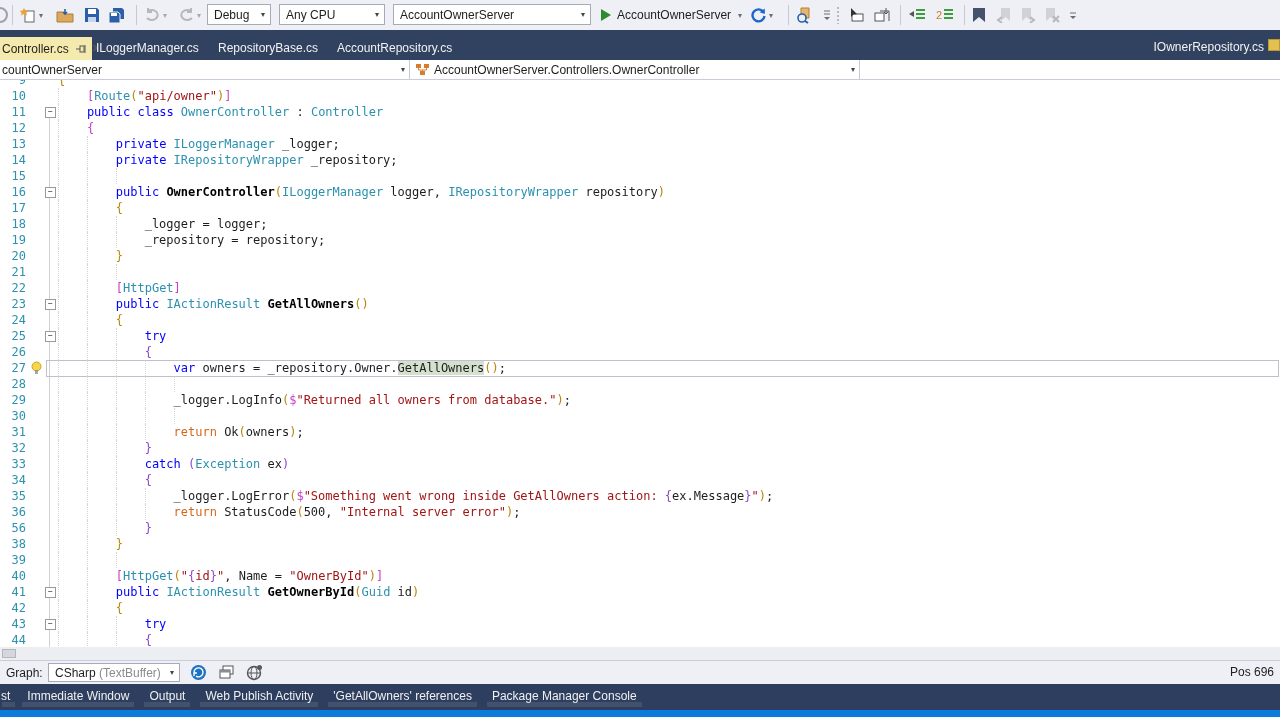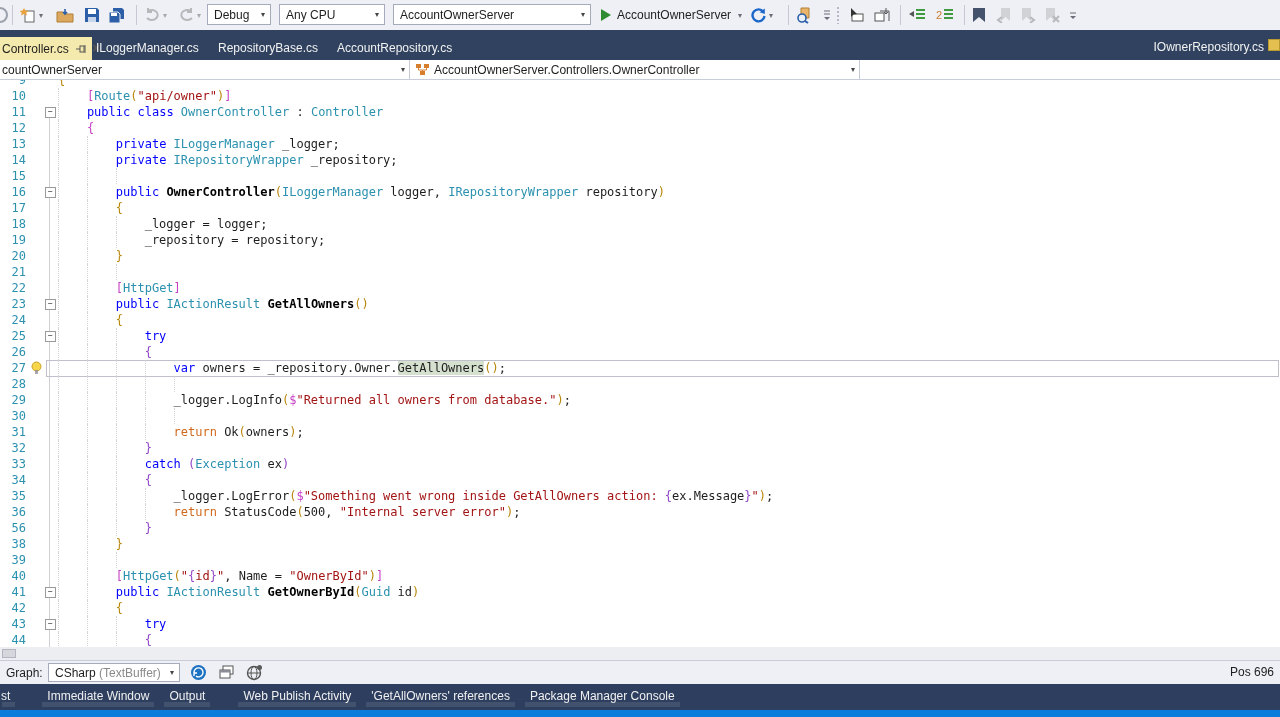--- a/index.html
+++ b/index.html
@@ -454,21 +454,21 @@
           <ellipse cx="8" cy="9" rx="3" ry="6.5" fill="none" stroke="#555"></ellipse>
           <path d="M1.5,9 h13" stroke="#555"></path>
           <circle cx="13.5" cy="3.5" r="2.5" fill="#5A5A5A"></circle>
         </svg>
     </div>
     <span id="posind">Pos 696</span>
   </div>
 
   <div id="paneltabs">
     <div class="ptab" style="padding-left:1px">st</div>
-    <div class="ptab" style="margin-left:23px">Immediate Window</div>
+    <div class="ptab" style="margin-left:3px">Immediate Window</div>
     <div class="ptab" style="margin-left:6px">Output</div>
-    <div class="ptab" style="margin-left:24px">Web Publish Activity</div>
+    <div class="ptab" style="margin-left:6px">Web Publish Activity</div>
     <div class="ptab" style="margin-left:6px">'GetAllOwners' references</div>
     <div class="ptab" style="margin-left:6px">Package Manager Console</div>
   </div>
 
   <div id="statusblue"></div>
 </div>
 
 </body></html>

